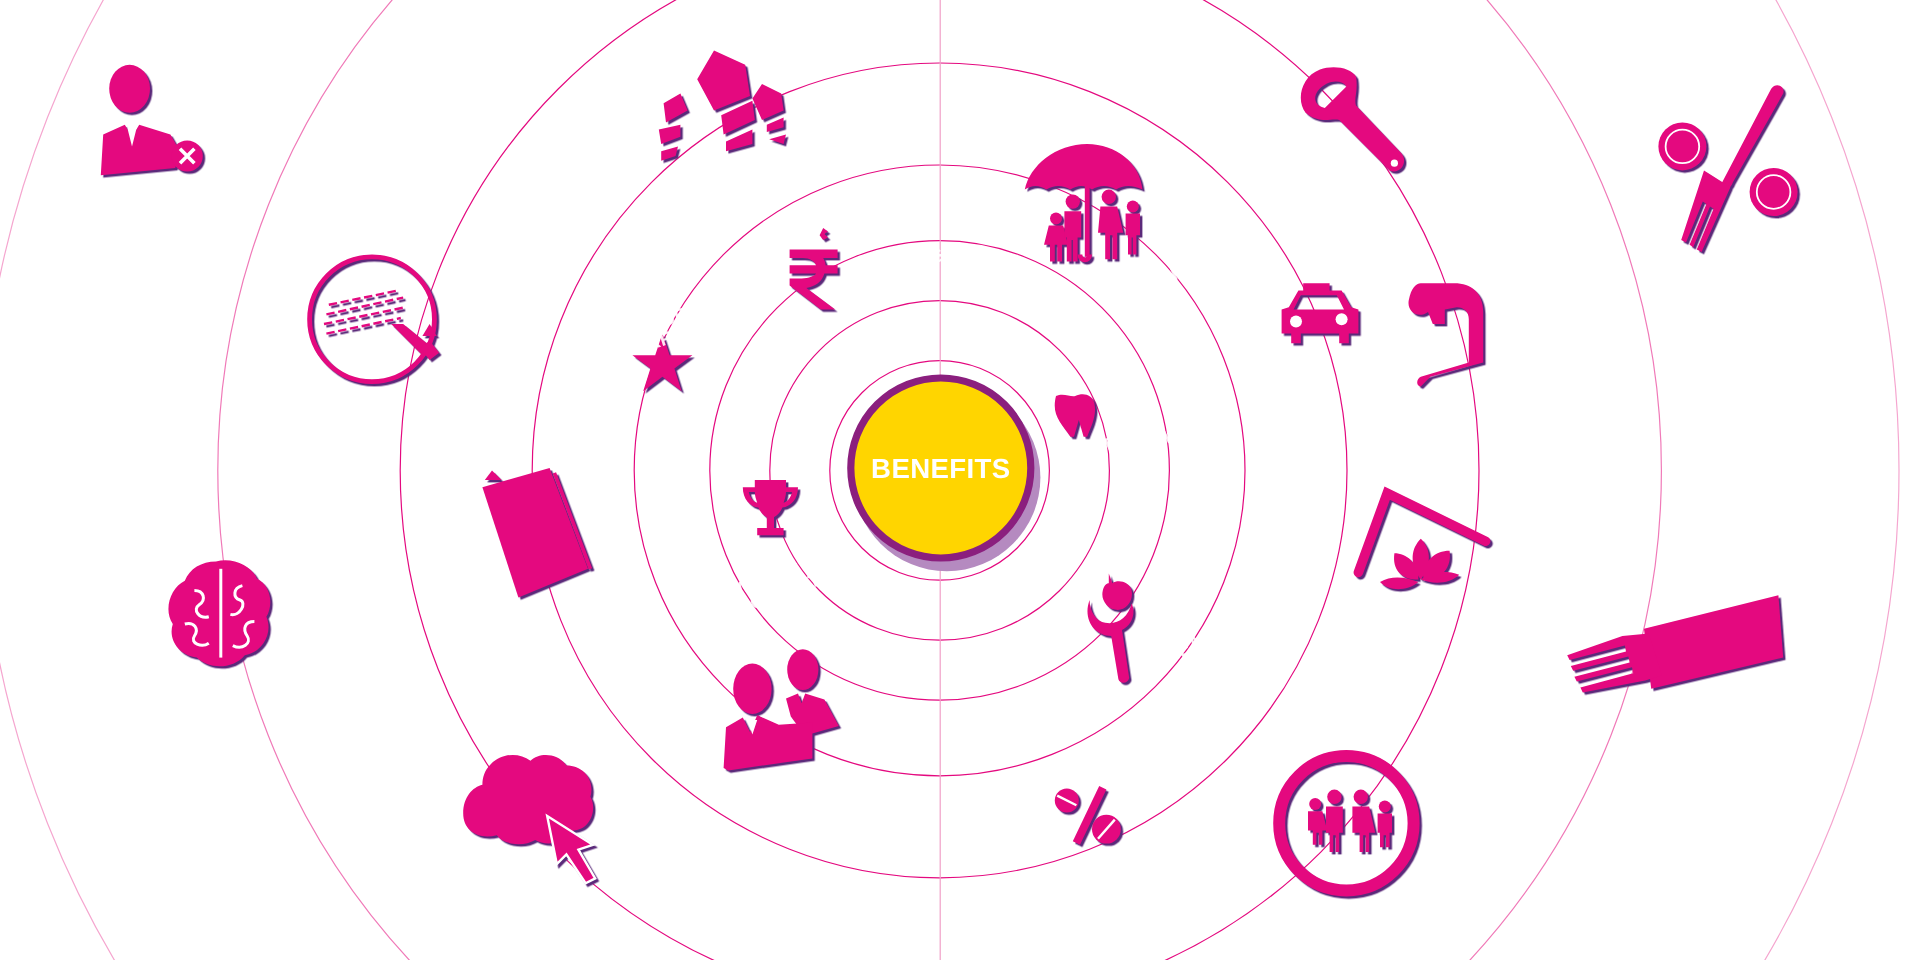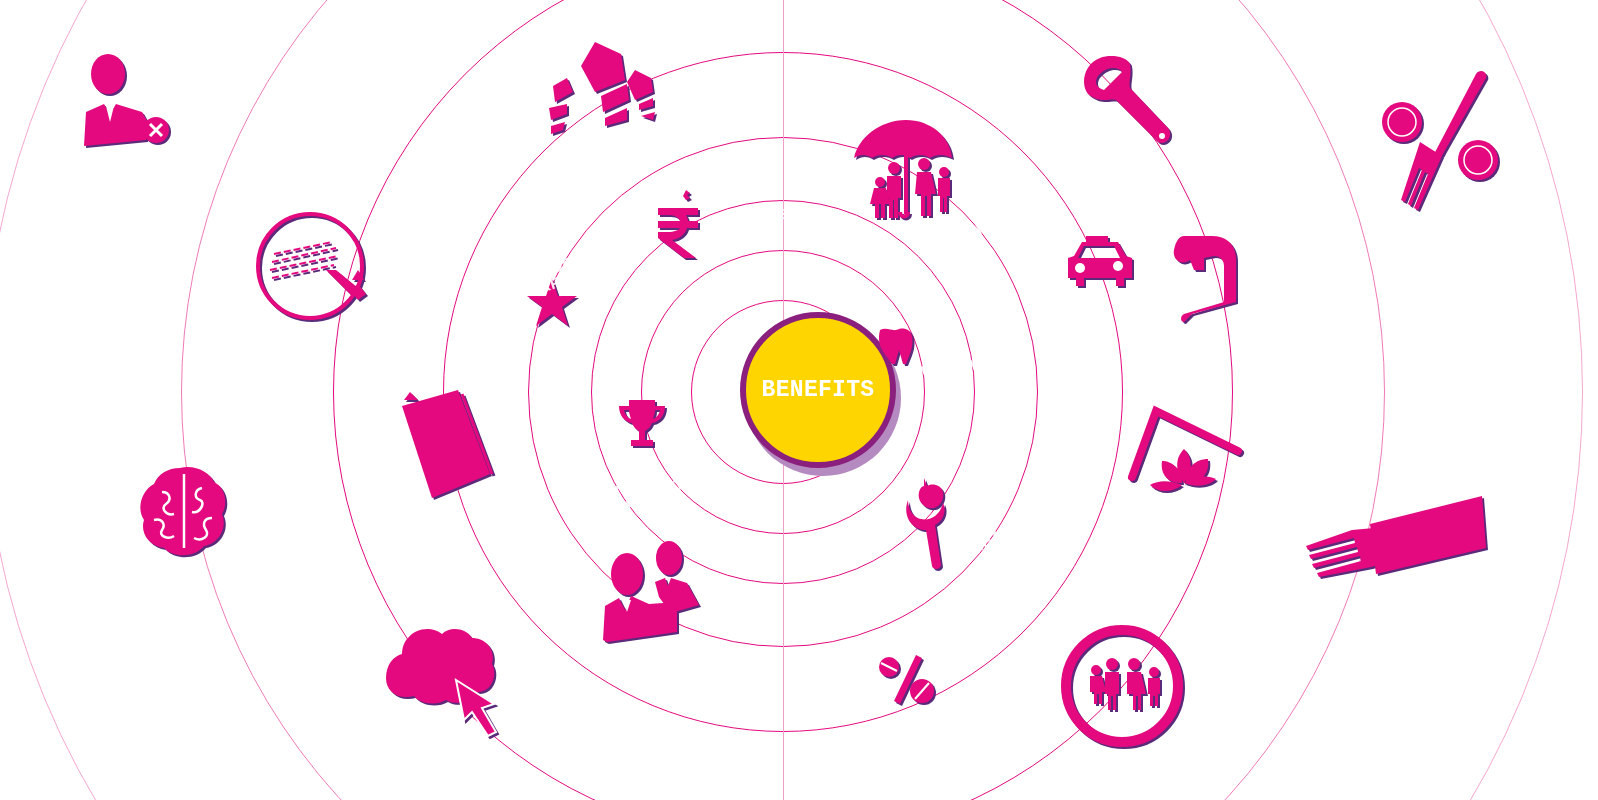--- a/index.html
+++ b/index.html
@@ -3,21 +3,21 @@
 <meta charset="utf-8">
 <style>
   html,body{margin:0;padding:0;background:#ffffff;}
   body{width:1598px;height:800px;overflow:hidden;position:relative;font-family:"Liberation Sans",sans-serif;}
   #canvas{position:absolute;left:0;top:0;width:1598px;height:800px;}
   .ring{position:absolute;border:1px solid;border-radius:50%;box-sizing:border-box;pointer-events:none;}
   .vline{position:absolute;left:783px;top:0;width:1px;height:800px;background:#f0a0c8;}
   .icon{position:absolute;filter:drop-shadow(2px 2px 0 #5b2a7a);}
   .icon svg{display:block;overflow:visible;}
   .label{position:absolute;color:#ffffff;font-weight:bold;font-size:15px;line-height:15px;text-align:center;letter-spacing:0.5px;opacity:0.9;white-space:nowrap;}
-  #center{position:absolute;left:740px;top:312px;width:156px;height:156px;border-radius:50%;background:#ffd500;box-sizing:border-box;border:6px solid #8b1f7e;box-shadow:5px 8px 0 #b58ac0;display:flex;align-items:center;justify-content:center;font-family:Liberation Mono, monospace;}
+  #center{position:absolute;left:706px;top:312px;width:156px;height:156px;border-radius:50%;background:#ffd500;box-sizing:border-box;border:6px solid #8b1f7e;box-shadow:5px 8px 0 #b58ac0;display:flex;align-items:center;justify-content:center;}
   #center span{color:#ffffff;font-weight:bold;font-size:23px;letter-spacing:0.3px;}
 </style>
 </head>
 <body>
 
 <div id="canvas">
 
   <div class="ring" style="left:691px;top:300px;width:184px;height:184px;border-color:#e4097f;"></div>
   <div class="ring" style="left:641px;top:250px;width:284px;height:284px;border-color:#e4097f;"></div>
   <div class="ring" style="left:591px;top:200px;width:384px;height:384px;border-color:#e4097f;"></div>

